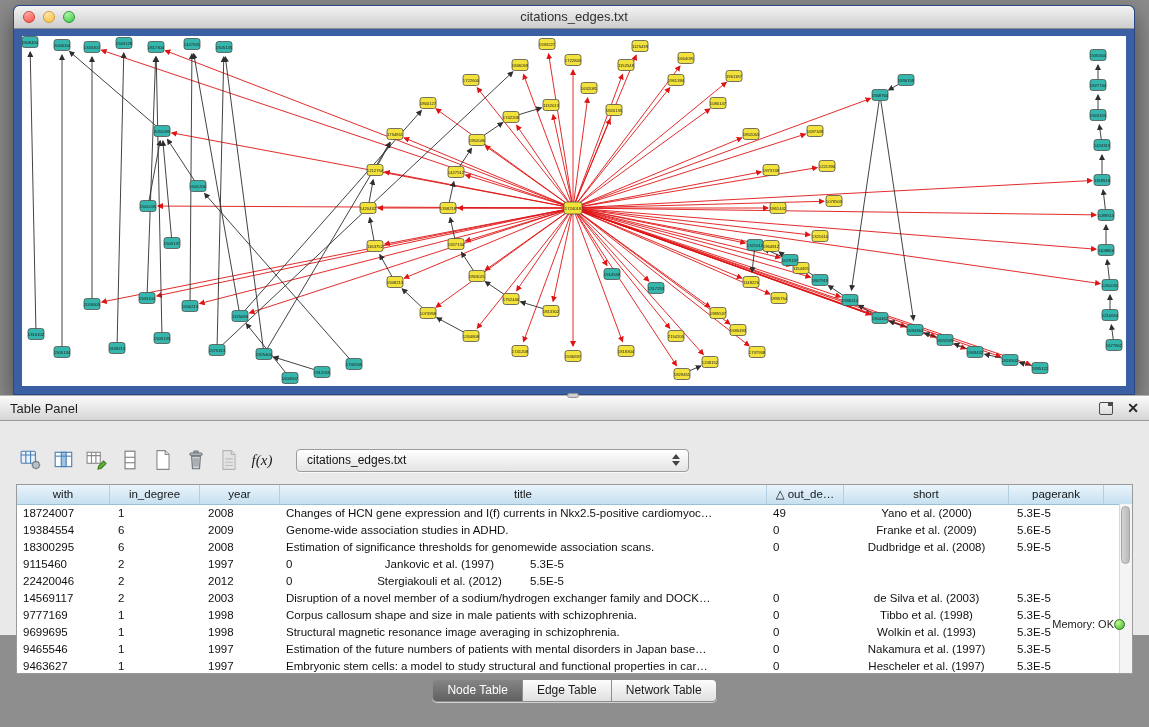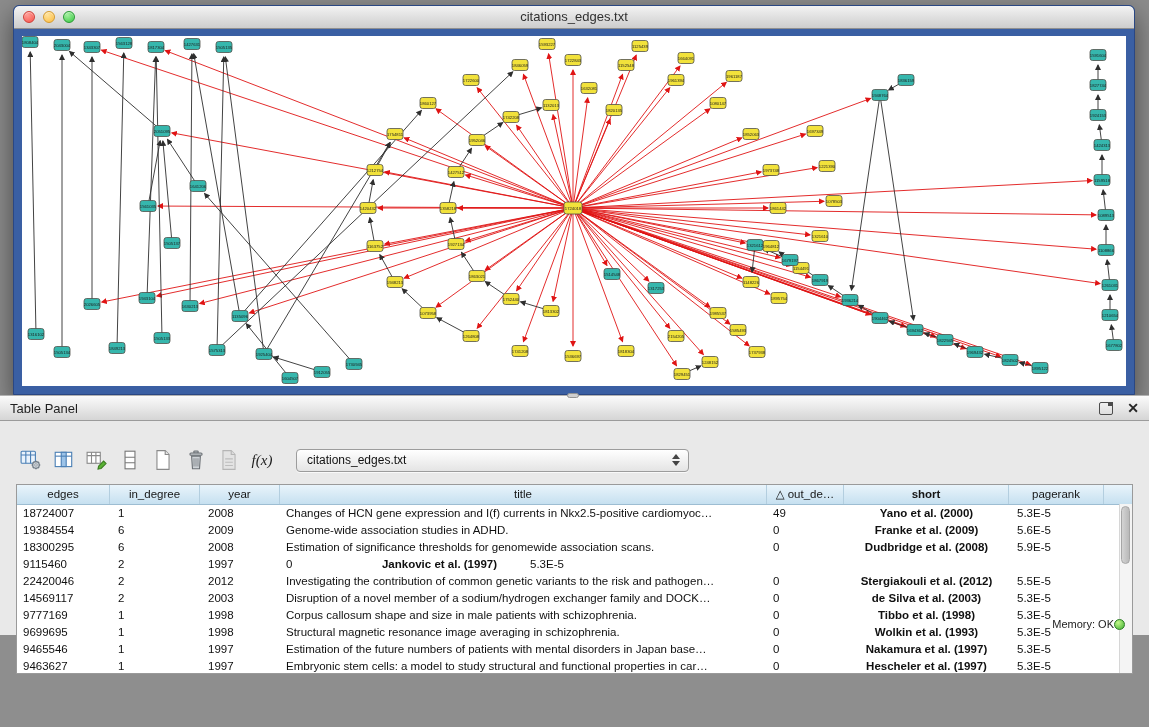--- a/index.html
+++ b/index.html
@@ -57,21 +57,21 @@
   .thead{display:flex;height:19px;background:linear-gradient(#e9f4fb,#c6e0f0);
     border-bottom:1px solid #9dbdd2;}
   .th{font-size:11.5px;line-height:19px;text-align:center;color:#161616;
     border-right:1px solid #b3cedf;box-sizing:border-box;overflow:hidden;white-space:nowrap;}
   .th.cfill{flex:1;border-right:none;}
   .tbody{position:relative;}
   .trow{display:flex;height:17px;}
   .td{font-size:11.5px;line-height:17px;color:#101010;box-sizing:border-box;
     overflow:hidden;white-space:nowrap;padding-left:6px;}
   .c0{width:93px;} .c1{width:90px;} .c2{width:80px;} .c3{width:487px;}
-  .c4{width:77px;} .c5{width:165px;font-weight:bold;} .c6{width:95px;}
+  .c4{width:77px;} .c5{width:165px;} .c6{width:95px;}
   .td.c5{text-align:center;padding-left:0;}
   .td.c1,.td.c2,.td.c6{padding-left:8px;}
   .vscroll{position:absolute;right:0;top:19px;bottom:0;width:12px;background:#f4f4f4;
     border-left:1px solid #d6d6d6;}
   .vthumb{position:absolute;left:1px;top:2px;width:9px;height:58px;border-radius:5px;
     background:linear-gradient(90deg,#d4d4d4,#b9b9b9);border:1px solid #a6a6a6;box-sizing:border-box;}
 
   .tabs{position:absolute;left:0;right:0;top:284px;display:flex;justify-content:center;}
   .segwrap{display:flex;border:1px solid #8c8c8c;border-radius:5px;overflow:hidden;
     box-shadow:0 1px 0 rgba(255,255,255,.6);}
@@ -710,21 +710,21 @@
         <span class="cspace"></span>
         <span class="stepper">
           <i class="tri-up"></i>
             <i class="tri-dn"></i>
         </span>
       </div>
     </div>
 
     <div class="table-wrap">
       <div class="thead">
-          <div class="th c0">edges</div>
+          <div class="th c0">with</div>
           <div class="th c1">in_degree</div>
           <div class="th c2">year</div>
           <div class="th c3">title</div>
           <div class="th c4">△ out_de…</div>
           <div class="th c5">short</div>
           <div class="th c6">pagerank</div>
           <div class="th cfill"></div>
         </div>
       <div class="tbody">
           <div class="trow">
@@ -759,21 +759,20 @@
             <div class="td c1">2</div>
             <div class="td c2">1997</div>
             <div class="td c4">0</div>
             <div class="td c5">Jankovic et al. (1997)</div>
             <div class="td c6">5.3E-5</div>
           </div>
           <div class="trow">
             <div class="td c0">22420046</div>
             <div class="td c1">2</div>
             <div class="td c2">2012</div>
-            <div class="td c3">Investigating the contribution of common genetic variants to the risk and pathogen…</div>
             <div class="td c4">0</div>
             <div class="td c5">Stergiakouli et al. (2012)</div>
             <div class="td c6">5.5E-5</div>
           </div>
           <div class="trow">
             <div class="td c0">14569117</div>
             <div class="td c1">2</div>
             <div class="td c2">2003</div>
             <div class="td c3">Disruption of a novel member of a sodium/hydrogen exchanger family and DOCK…</div>
             <div class="td c4">0</div>
@@ -815,19 +814,26 @@
             <div class="td c4">0</div>
             <div class="td c5">Hescheler et al. (1997)</div>
             <div class="td c6">5.3E-5</div>
           </div>
         </div>
       <div class="vscroll">
         <div class="vthumb"></div>
       </div>
     </div>
 
+    <div class="tabs">
+      <div class="segwrap">
+        <div class="seg active">Node Table</div>
+        <div class="seg">Edge Table</div>
+        <div class="seg">Network Table</div>
+      </div>
+    </div>
 
     <div class="statusbar">
       <span>Memory: OK</span>
       <span class="memdot"></span>
     </div>
   </div>
 </div>
 
 </body></html>

